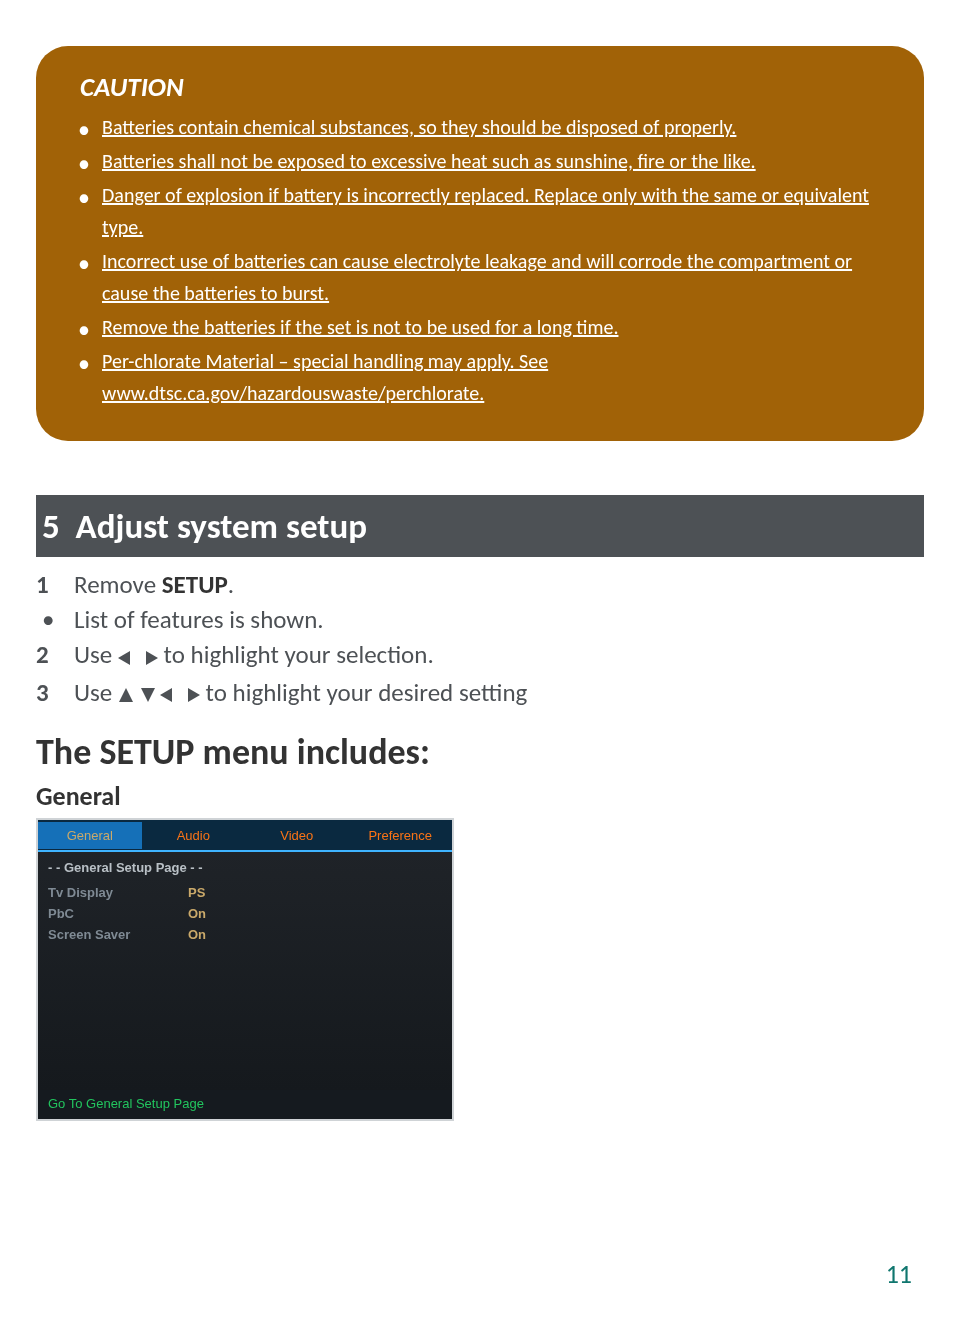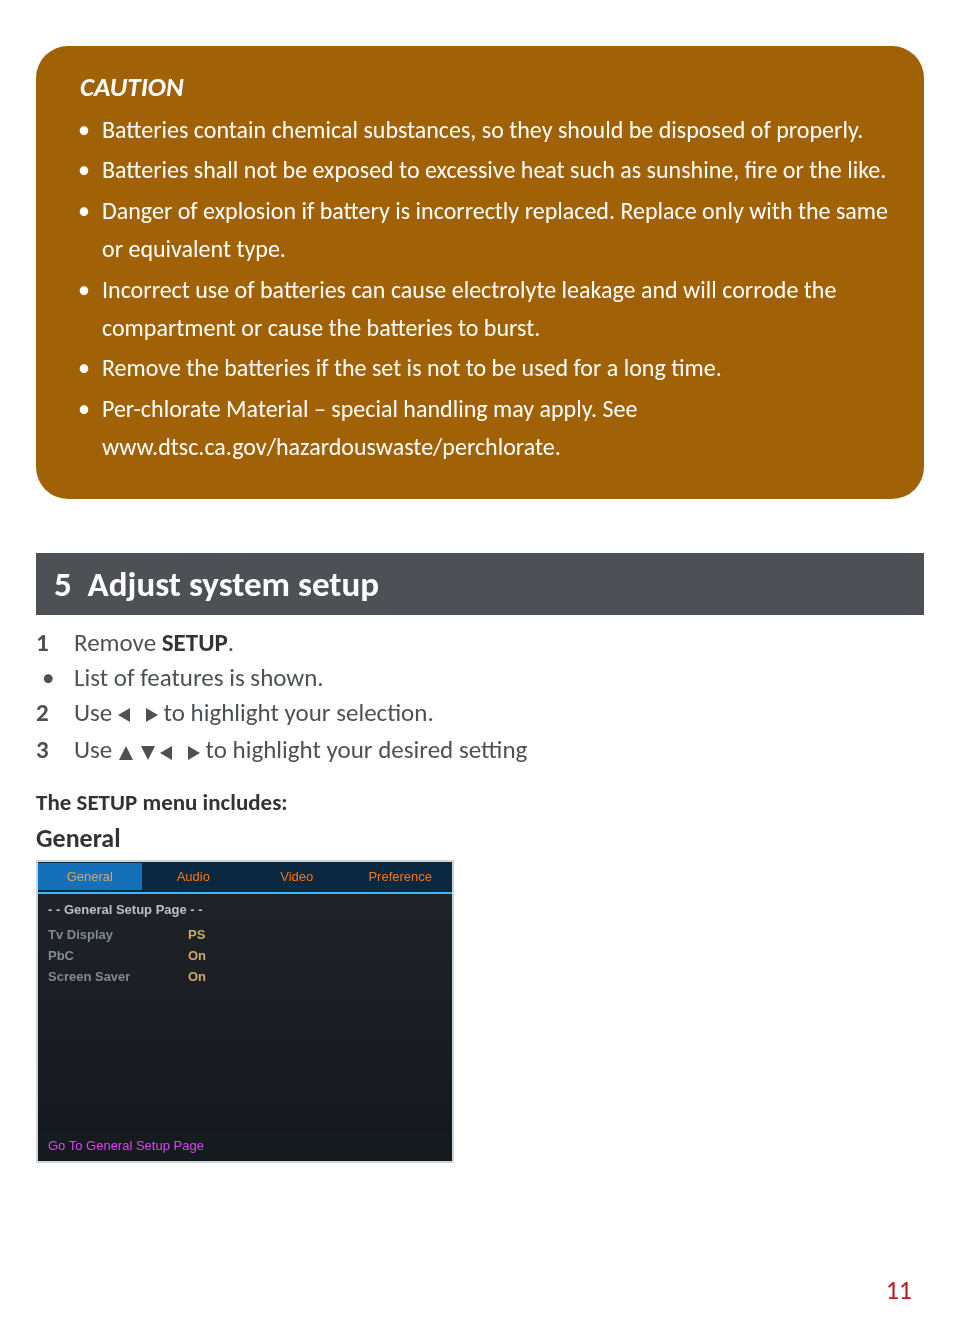--- a/index.html
+++ b/index.html
@@ -23,40 +23,41 @@
     }
     .caution-title {
       font-style: italic;
       font-weight: bold;
       font-size: 27px;
       margin-bottom: 8px;
       margin-left: 8px;
     }
     .caution-list {
       list-style: none;
-      font-size: 24px;
+      font-size: 20px;
       line-height: 1.6;
+      text-decoration: underline;
     }
     .caution-list li {
       position: relative;
       padding-left: 30px;
       margin-bottom: 2px;
     }
     .caution-list li::before {
       content: "•";
       position: absolute;
       left: 6px;
       top: 0;
       font-size: 24px;
     }
     .section-header {
       margin-top: 54px;
       background: #4d5155;
       color: #ffffff;
-      padding: 10px 18px;
+      padding: 10px 6px;
       margin-left: 36px;
       margin-right: 30px;
     }
     .section-header-text {
       font-weight: bold;
       font-size: 35px;
     }
     .section-num {
       display: inline;
     }
@@ -88,21 +89,21 @@
       font-weight: bold;
       color: #333;
     }
     .arrow-icon {
       display: inline-block;
       vertical-align: middle;
     }
     .subheading {
       margin: 18px 36px 0 36px;
       font-weight: bold;
-      font-size: 23px;
+      font-size: 36px;
       color: #333;
     }
     .subheading2 {
       margin: 6px 36px 6px 36px;
       font-weight: bold;
       font-size: 26px;
       color: #333;
     }
     .menu-screenshot {
       margin: 6px 0 0 36px;
@@ -149,29 +150,29 @@
     .menu-row .label {
       width: 140px;
       color: #7f8a94;
     }
     .menu-row .value {
       color: #caa96a;
     }
     .menu-footer {
       padding: 6px 10px 8px 10px;
       font-size: 13px;
-      color: #d946ef;
+      color: #22c55e;
       background: #151a1f;
     }
     .page-num {
       position: absolute;
-      bottom: 28px;
+      bottom: 44px;
       right: 42px;
       font-size: 26px;
-      color: #b91c1c;
+      color: #0f766e;
     }
   </style>
 </head>
 <body>
 
 <div class="caution-box">
   <div class="caution-title">CAUTION</div>
   <ul class="caution-list">
     <li>Batteries contain chemical substances, so they should be disposed of properly.</li>
     <li>Batteries shall not be exposed to excessive heat such as sunshine, fire or the like.</li>

